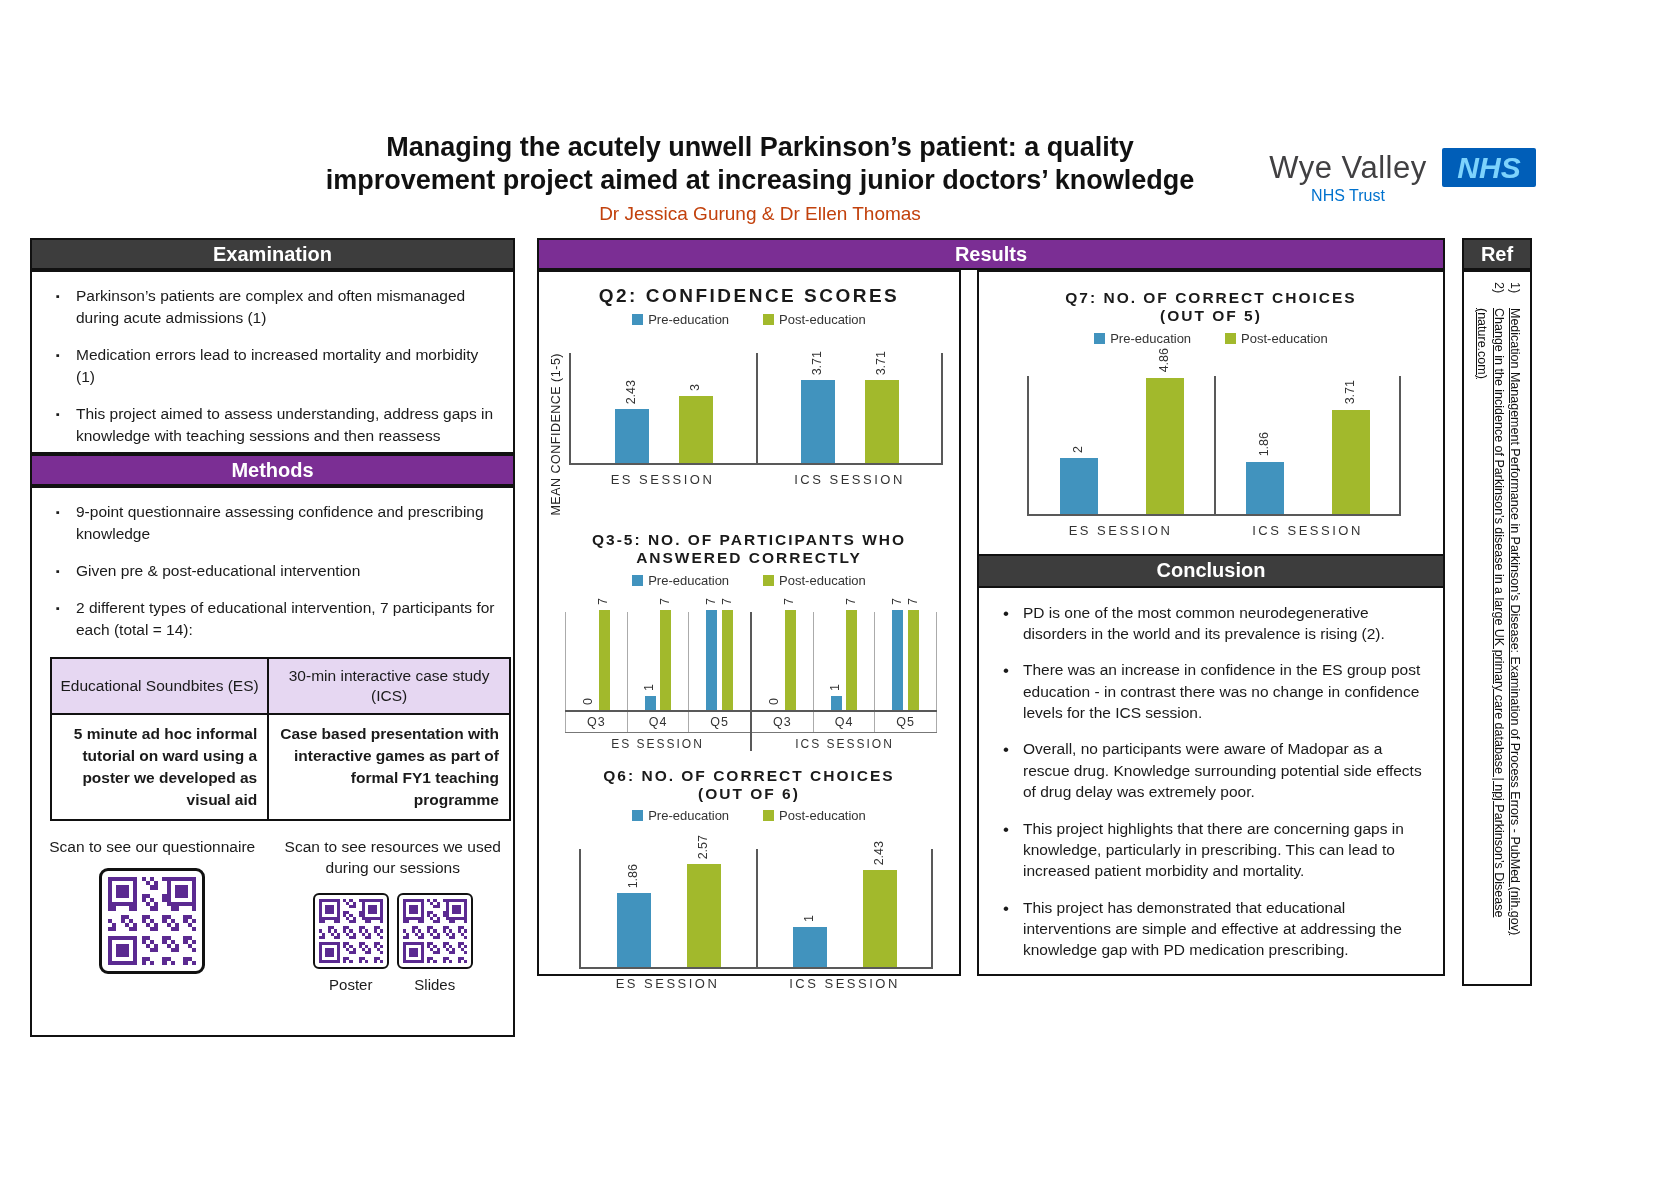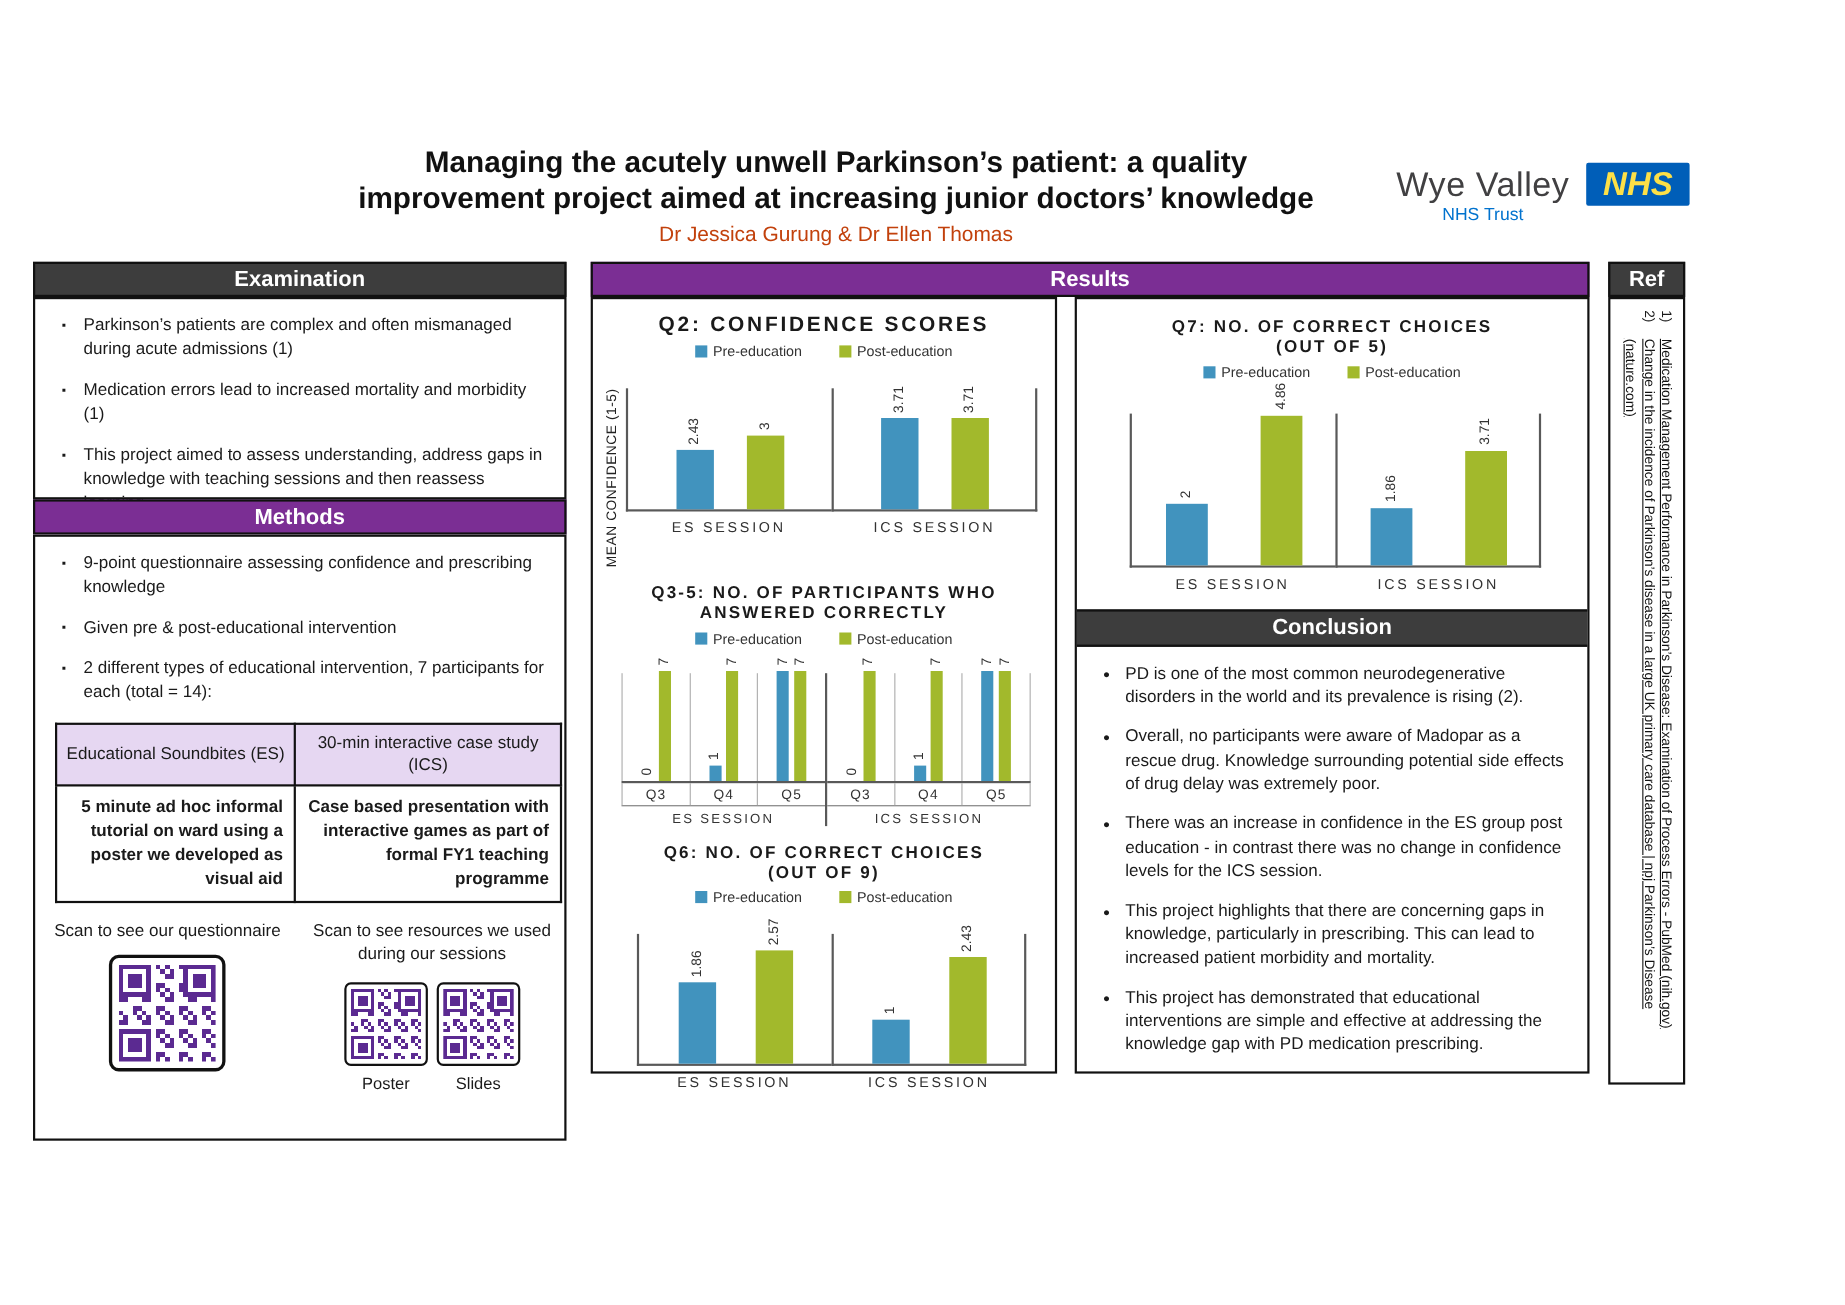--- a/index.html
+++ b/index.html
@@ -10,21 +10,21 @@
   .bgs-logo { position: absolute; left: 44px; top: 116px; font-family: "Liberation Serif", serif;
               font-weight: bold; font-size: 104px; line-height: 1.0; letter-spacing: -7px;
               color: var(--bgs, #7D2A8D); }
   .title-block { position: absolute; left: 285px; top: 131px; width: 950px; text-align: center; }
   .title-line { font-size: 27px; font-weight: bold; line-height: 1.22; color: #111; }
   .authors { font-size: 19px; margin-top: 6px; color: #c2410c; }
   .wye { position: absolute; left: 1262px; top: 150px; width: 172px; text-align: center; }
   .wye-name { font-size: 31px; color: #414042; letter-spacing: 0.5px; }
   .wye-sub { font-size: 16px; color: var(--nhstrust, #0072CE); margin-top: 1px; }
   .nhs-box { position: absolute; left: 1442px; top: 148px; width: 94px; height: 39px;
-             background: var(--nhsblue, #005EB8); color: #fde047; display: flex; align-items: center;
+             background: var(--nhsblue, #005EB8); color: #7dd3fc; display: flex; align-items: center;
              justify-content: center; font-style: italic; font-weight: bold; font-size: 30px;
              border-radius: 2px; }
 
   
   .sec-head { position: absolute; height: 32px; background: var(--dark, #3D3D3D); color: #fff;
               font-weight: bold; font-size: 20px; display: flex; align-items: center;
               justify-content: center; border: 2px solid #111; }
   .sec-head.purple { background: var(--purple, #7B2E94); }
   .sec-box { position: absolute; background: #fff; border: 2px solid #111; }
 
@@ -642,21 +642,21 @@
                 <div class="cat-label">Q5</div>
               </div>
               <div class="grp-label sm">ICS SESSION</div>
             </div>
           </div>
       </div>
     </div>
 
     <div class="chart chart-q6">
       <div class="chart-title small">Q6: NO. OF CORRECT CHOICES</div>
-      <div class="chart-title small">(OUT OF 9)</div>
+      <div class="chart-title small">(OUT OF 6)</div>
       <div class="legend">
         <span class="lg">
             <i class="sq pre"></i>
             <span>Pre-education</span>
           </span>
         <span class="lg">
             <i class="sq post"></i>
             <span>Post-education</span>
           </span>
       </div>
@@ -735,22 +735,22 @@
                 </div>
               </div>
               <div class="grp-label">ICS SESSION</div>
             </div>
           </div>
       </div>
     </div>
     <div class="conc-head">Conclusion</div>
     <div class="clist">
       <div class="ci">PD is one of the most common neurodegenerative disorders in the world and its prevalence is rising (2).</div>
+      <div class="ci">There was an increase in confidence in the ES group post education - in contrast there was no change in confidence levels for the ICS session.</div>
       <div class="ci">Overall, no participants were aware of Madopar as a rescue drug. Knowledge surrounding potential side effects of drug delay was extremely poor.</div>
-      <div class="ci">There was an increase in confidence in the ES group post education - in contrast there was no change in confidence levels for the ICS session.</div>
       <div class="ci">This project highlights that there are concerning gaps in knowledge, particularly in prescribing. This can lead to increased patient morbidity and mortality.</div>
       <div class="ci">This project has demonstrated that educational interventions are simple and effective at addressing the knowledge gap with PD medication prescribing.</div>
     </div>
   </div>
 
   <div class="sec-head ref-head">Ref</div>
   <div class="sec-box ref-box">
     <div class="ref-rotor">
       <div class="ref-item">
         <span class="ref-num">1)</span>

